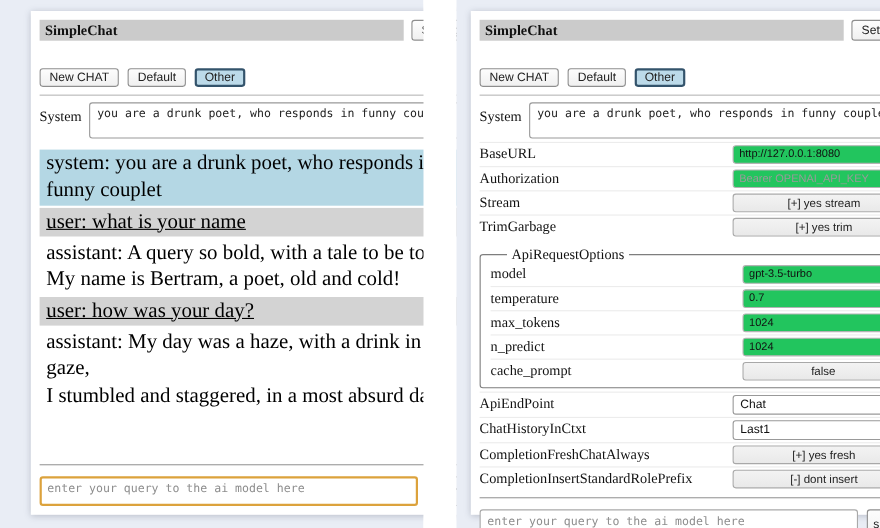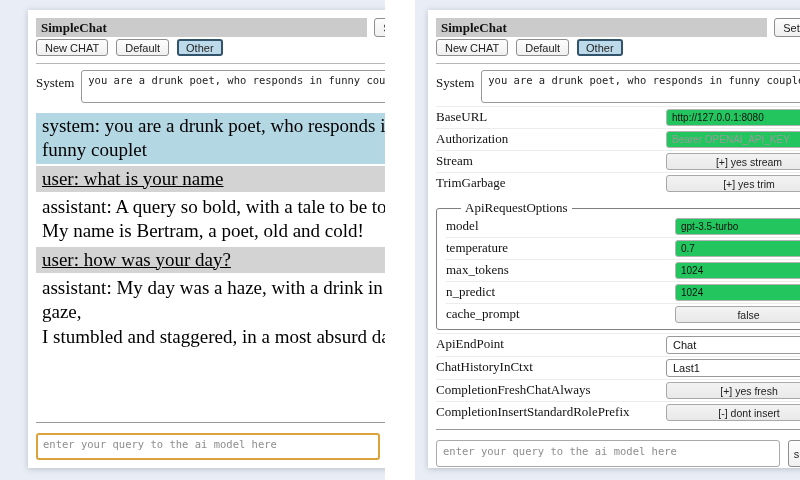--- a/index.html
+++ b/index.html
@@ -31,21 +31,21 @@
     padding: 1px 5px; color: #111;
   }
   .btn {
     font-family: "Liberation Sans", sans-serif;
     font-size: 11px; color: #222;
     background: linear-gradient(#fdfdfd, #f0f0f0);
     border: 1px solid #8e8e8e; border-radius: 3px;
     padding: 2px 8px; cursor: pointer; white-space: nowrap;
   }
   
-  .toolbar { display: flex; gap: 8px; margin-top: 2px; }
+  .toolbar { display: flex; gap: 8px; margin-top: 25px; }
   .toolbar .btn { padding: 1px 8px; height: 17px; }
   .btn.active {
     background: #bcdae9;
     border: 2px solid #33536b;
     padding: 0 7px;
   }
 
   hr.rule { border: none; border-top: 1px solid #b7b7b7; margin: 7px 0 6px; }
   hr.rule-dark { border: none; border-top: 1px solid #999; margin: 6px 0 6px; }
 

